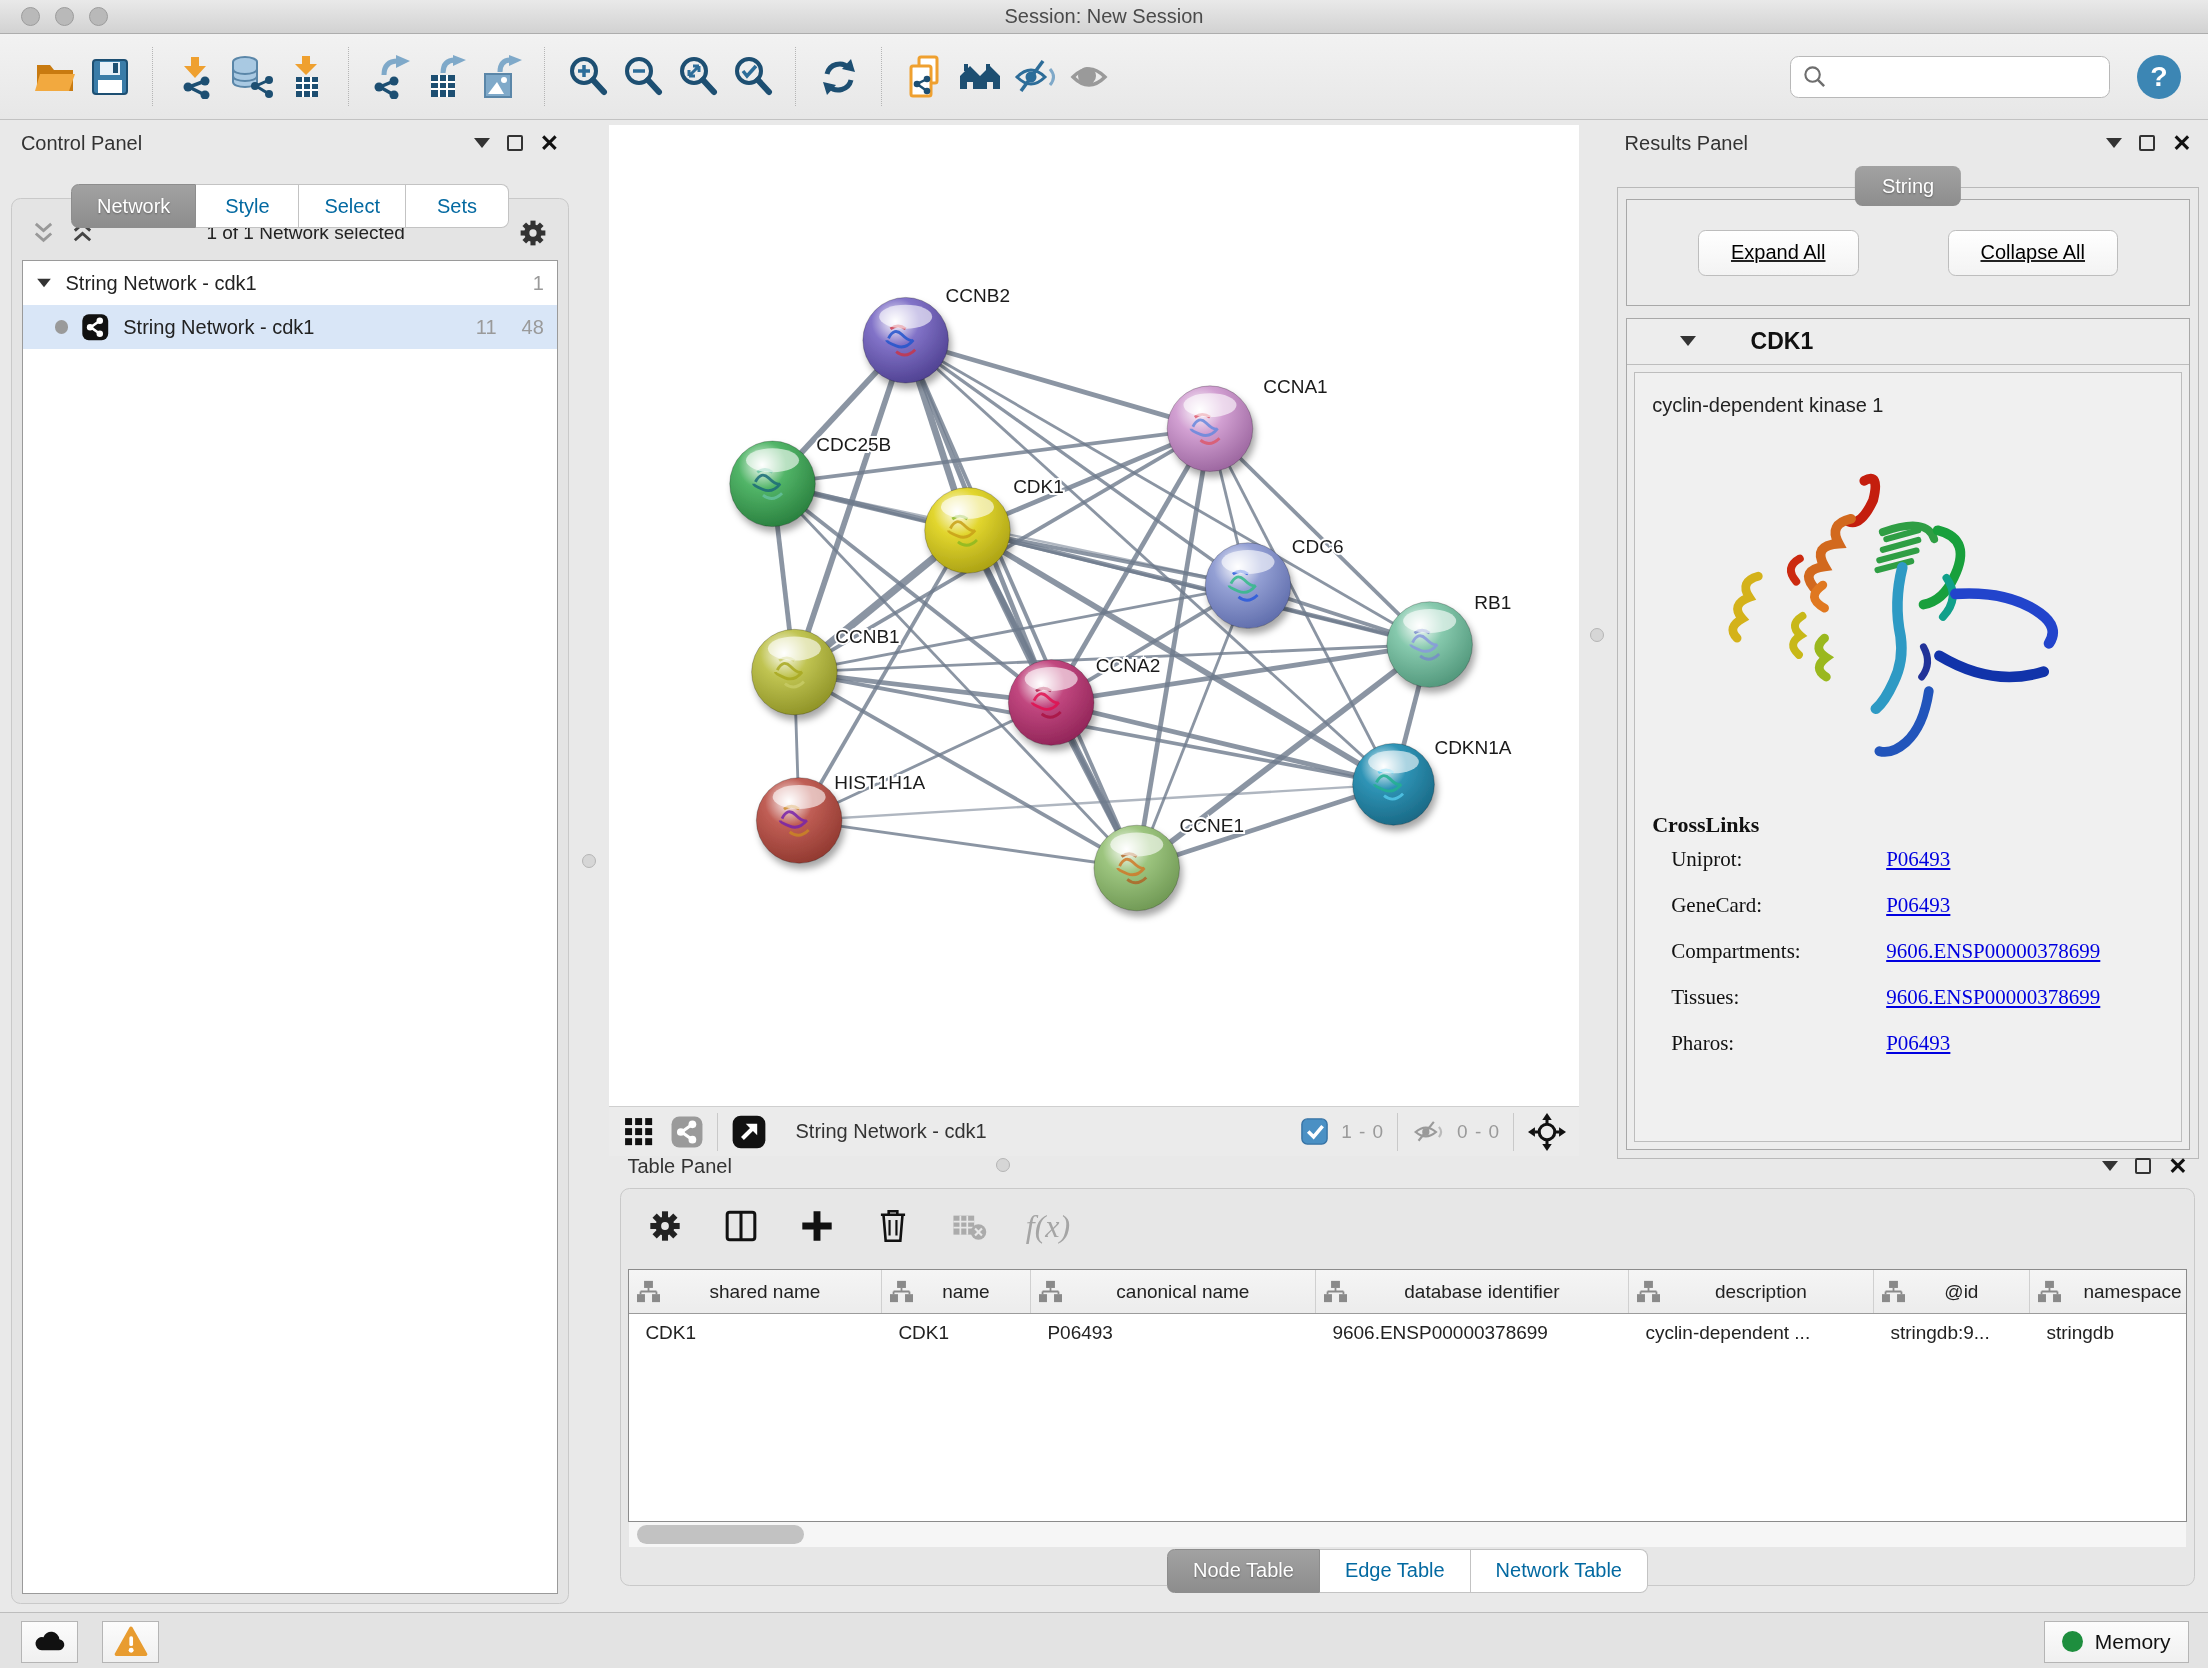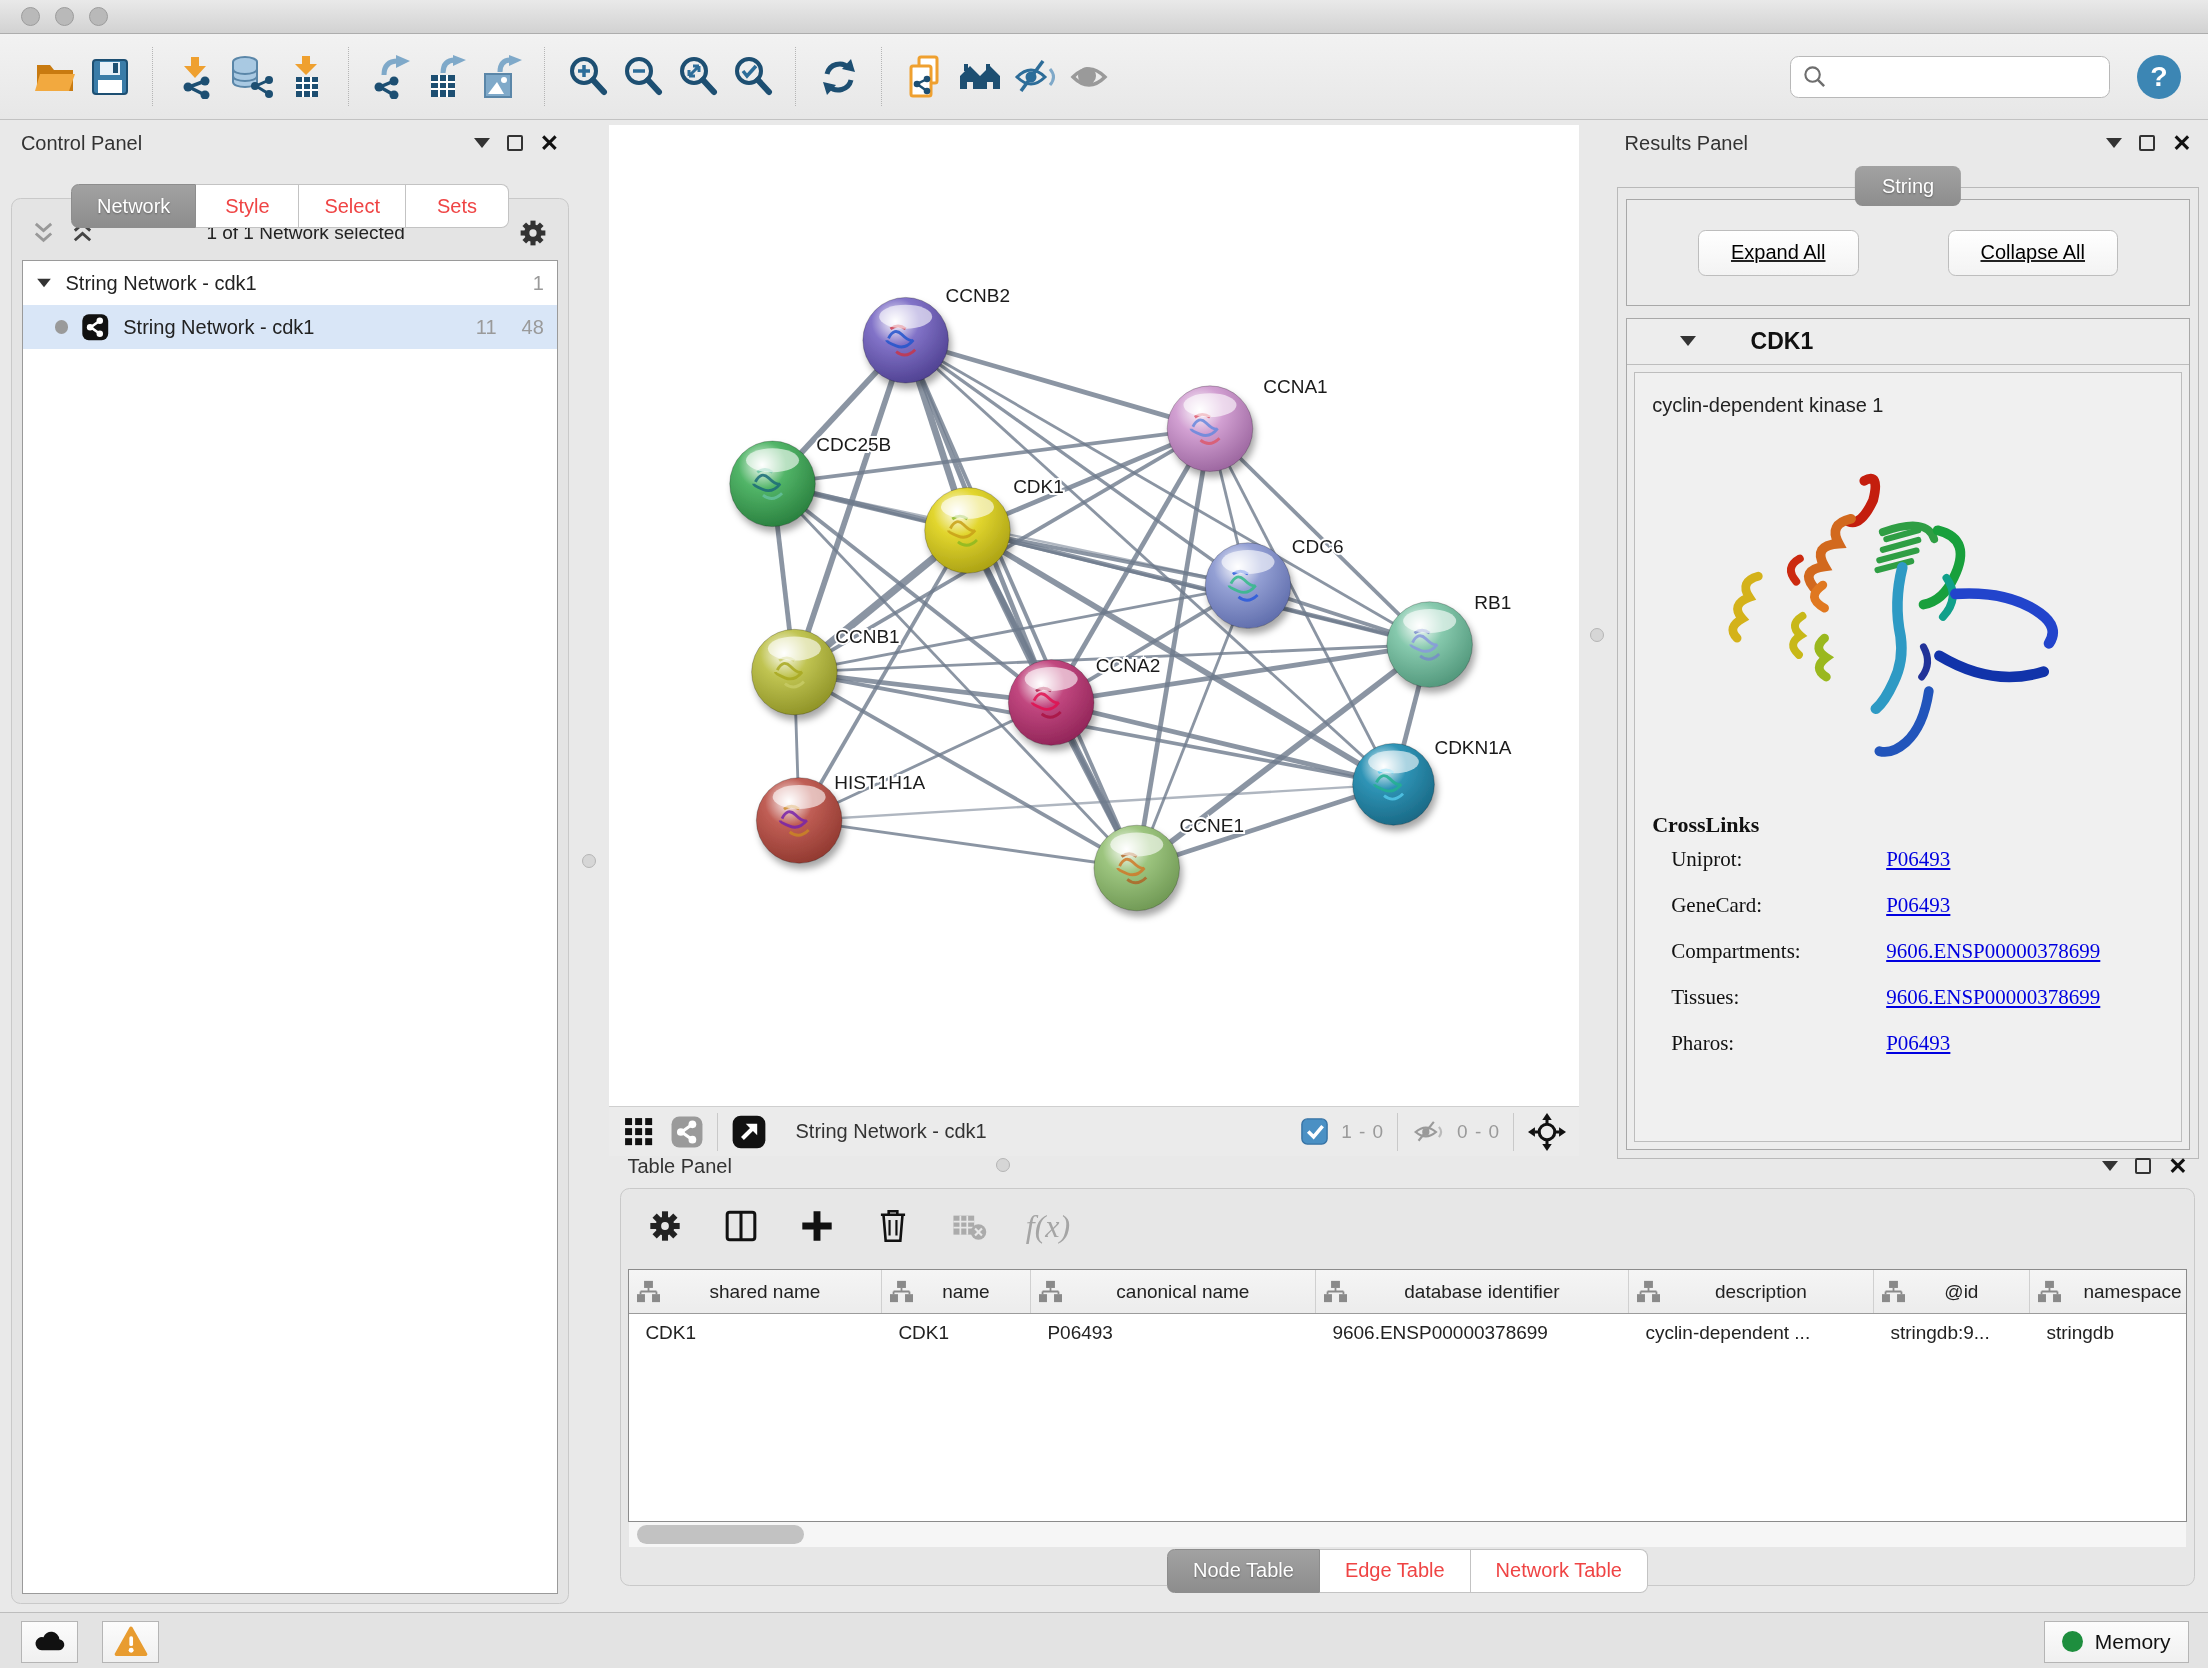--- a/index.html
+++ b/index.html
@@ -30,21 +30,21 @@
 
   
   .panel-title { font-size:20px; color:#333; }
   .panel-controls { display:flex; align-items:center; gap:17px; }
   .tri-down { width:0; height:0; border-left:8.6px solid transparent; border-right:8.6px solid transparent; border-top:10.5px solid #333; }
   .float-box { width:16px; height:16px; border:2.4px solid #333; border-radius:1.9px; }
   .close-x { font-size:23px; font-weight:bold; color:#111; line-height:1; }
 
   .mac-tabs { display:flex; }
   .mac-tab { min-width:103px; padding:0 25px; height:44px; background:#fff; border:1px solid #c3c3c3; border-left:none;
-    display:flex; align-items:center; justify-content:center; font-size:20px; color:#ef4444; }
+    display:flex; align-items:center; justify-content:center; font-size:20px; color:#0369a1; }
   .mac-tab:first-child { border-left:1px solid #c3c3c3; border-radius:7.6px 0 0 7.6px; }
   .mac-tab:last-child { border-radius:0 7.6px 7.6px 0; }
   .mac-tab.active { background:linear-gradient(#a2a2a2,#8d8d8d); color:#fff; text-shadow:0 1px 1.9px rgba(0,0,0,.35); border-color:#8d8d8d; }
 
   
   #control-panel { left:9.5px; top:126px; width:561px; height:1478px; }
   #cp-header { display:flex; align-items:center; justify-content:space-between; padding:0 11.4px; height:34px; }
   #cp-tabs { display:flex; justify-content:center; margin-top:24px; position:relative; z-index:2; }
   #cp-body { position:absolute; left:1.9px; right:1.9px; top:72px; bottom:0; background:#e4e4e4;
     border:1px solid #c9c9c9; border-radius:9.5px; padding:9.5px; }
@@ -116,20 +116,21 @@
 
   svg text { font-family:"Liberation Sans", sans-serif; }
 </style>
 </head>
 <body>
 
 <div id="titlebar" class="abs">
   <div class="traffic"></div>
   <div class="traffic"></div>
   <div class="traffic"></div>
+  <div id="window-title">Session: New Session</div>
 </div>
 
 <div id="toolbar" class="abs">
   <div class="tbtn">
       <svg viewBox="0 0 44 44">
     <path d="M4 10 h13 l4 5 h19 v21 H4 z" fill="#c87a10"></path>
         <path d="M7 19 h35 l-6 17 H2 z" fill="#f2a93f"></path>
       </svg>
     </div>
   <div class="tbtn">

